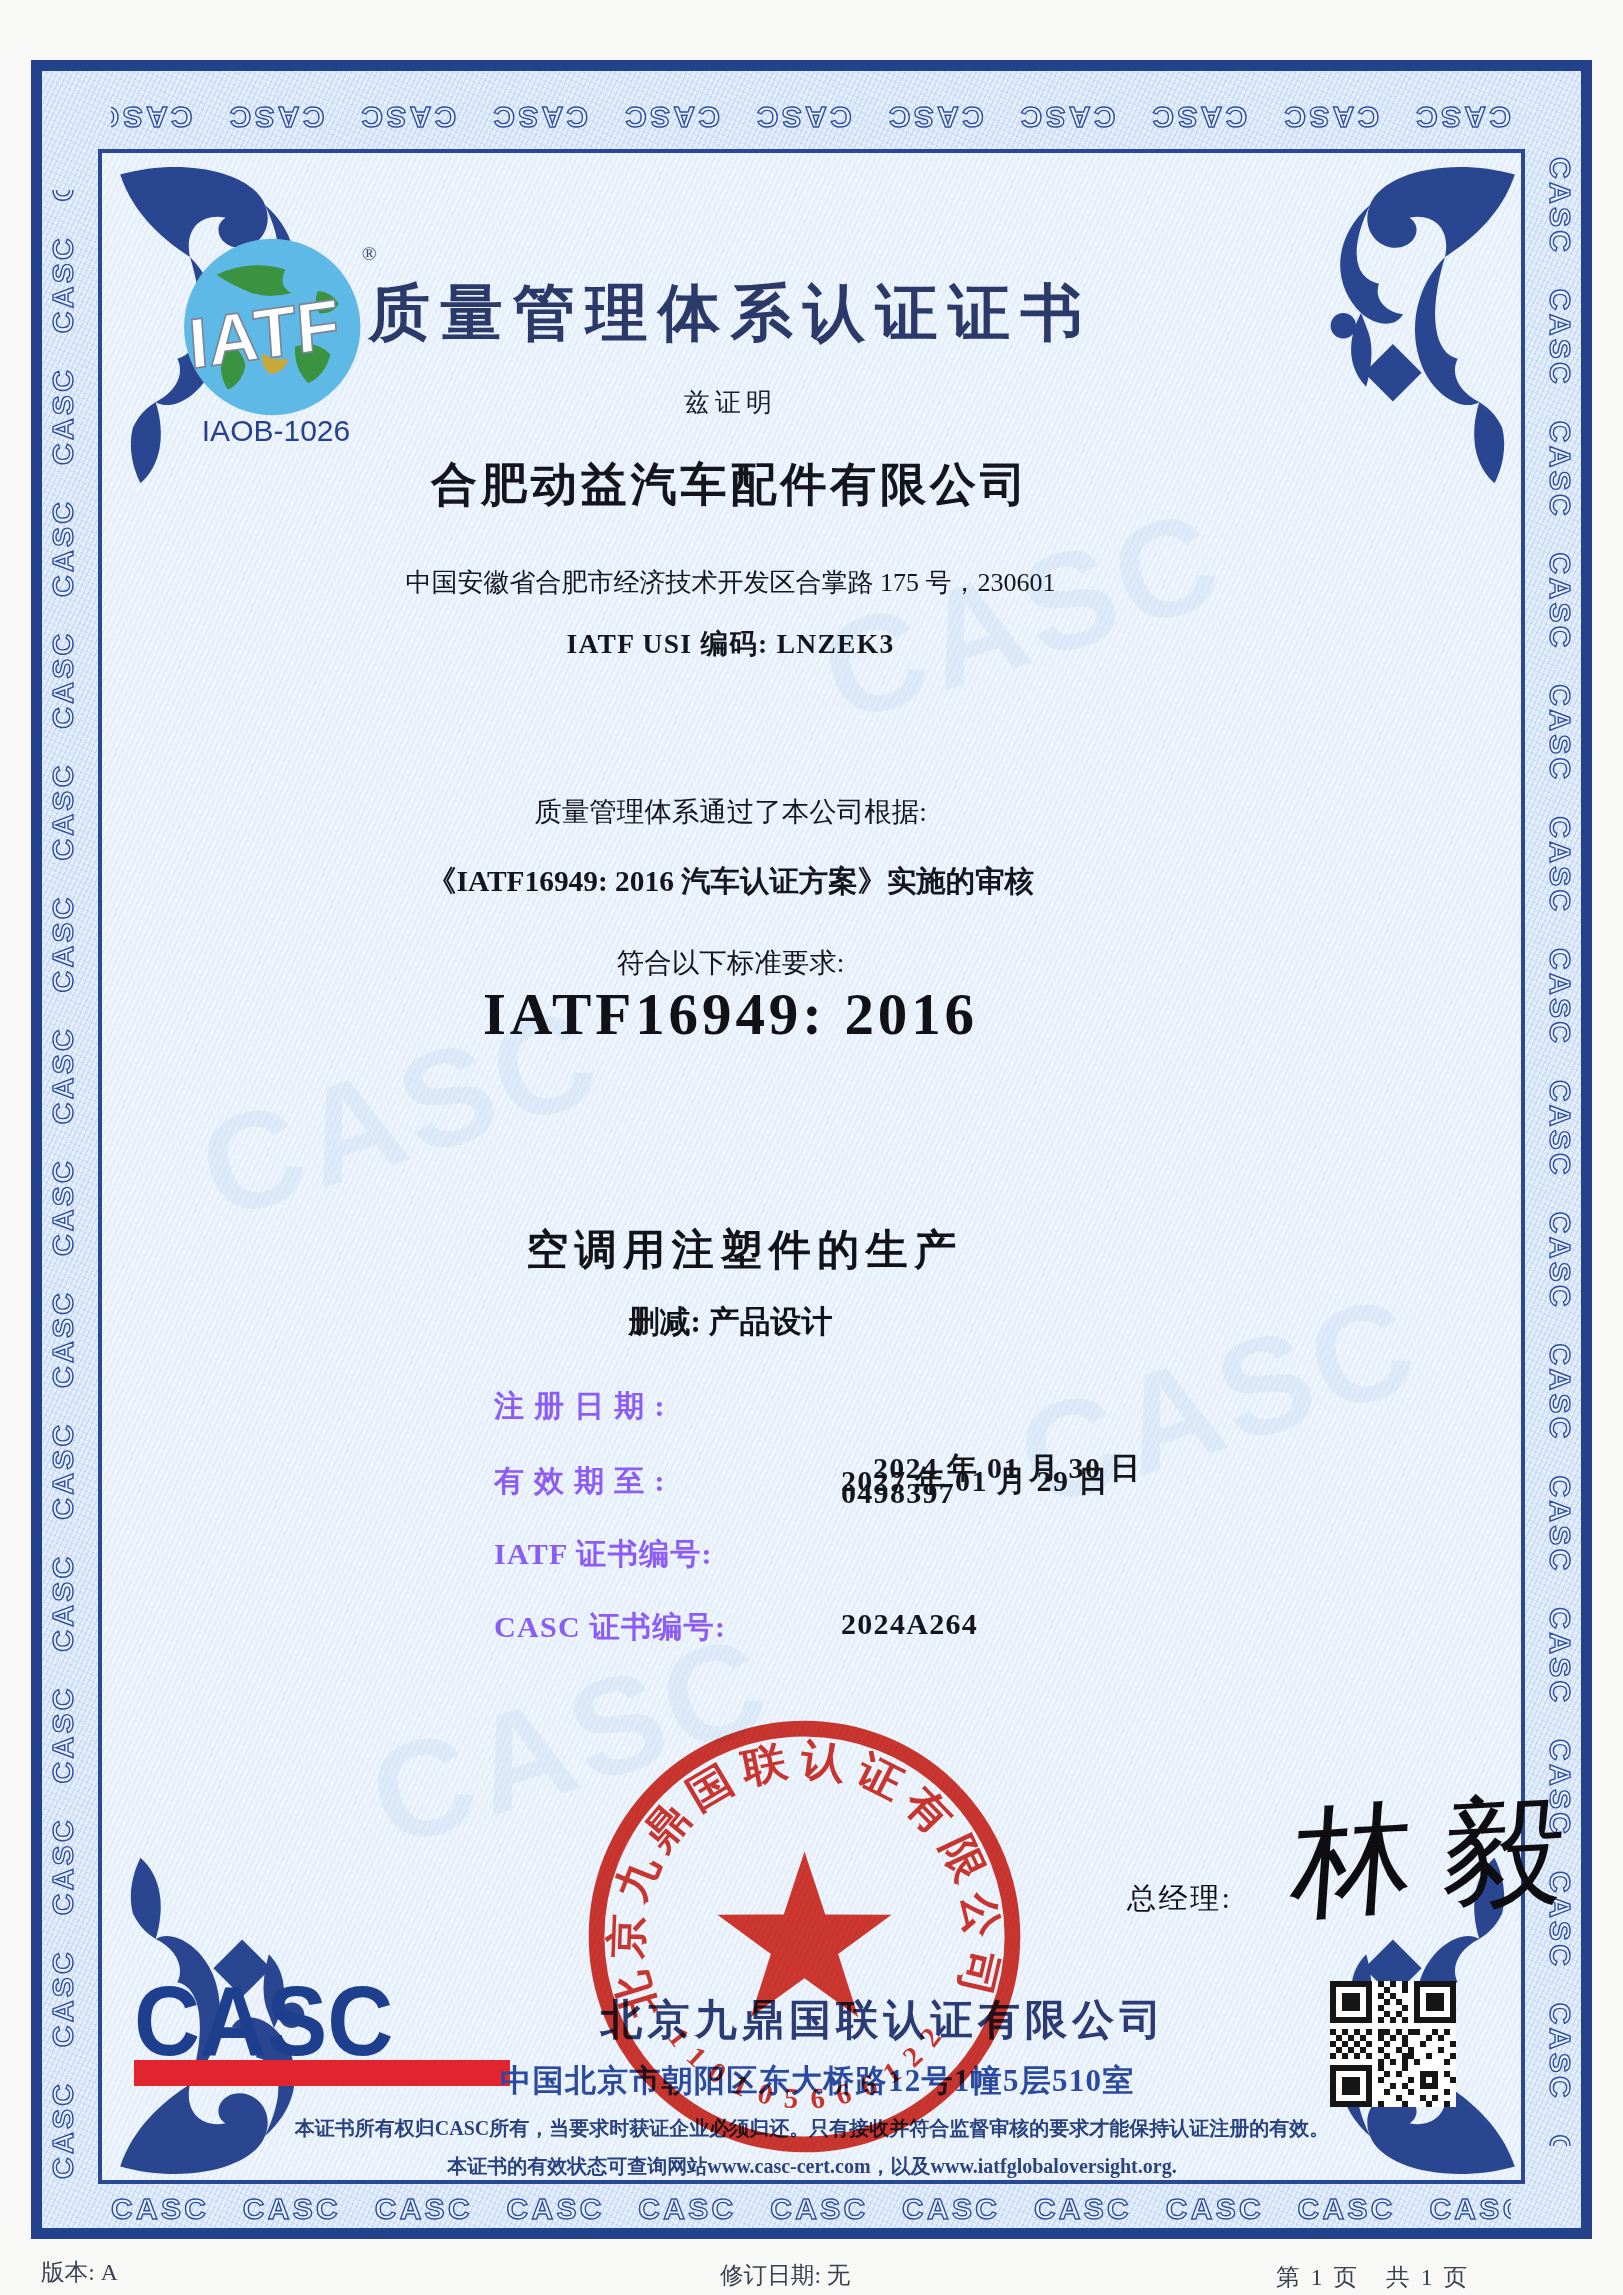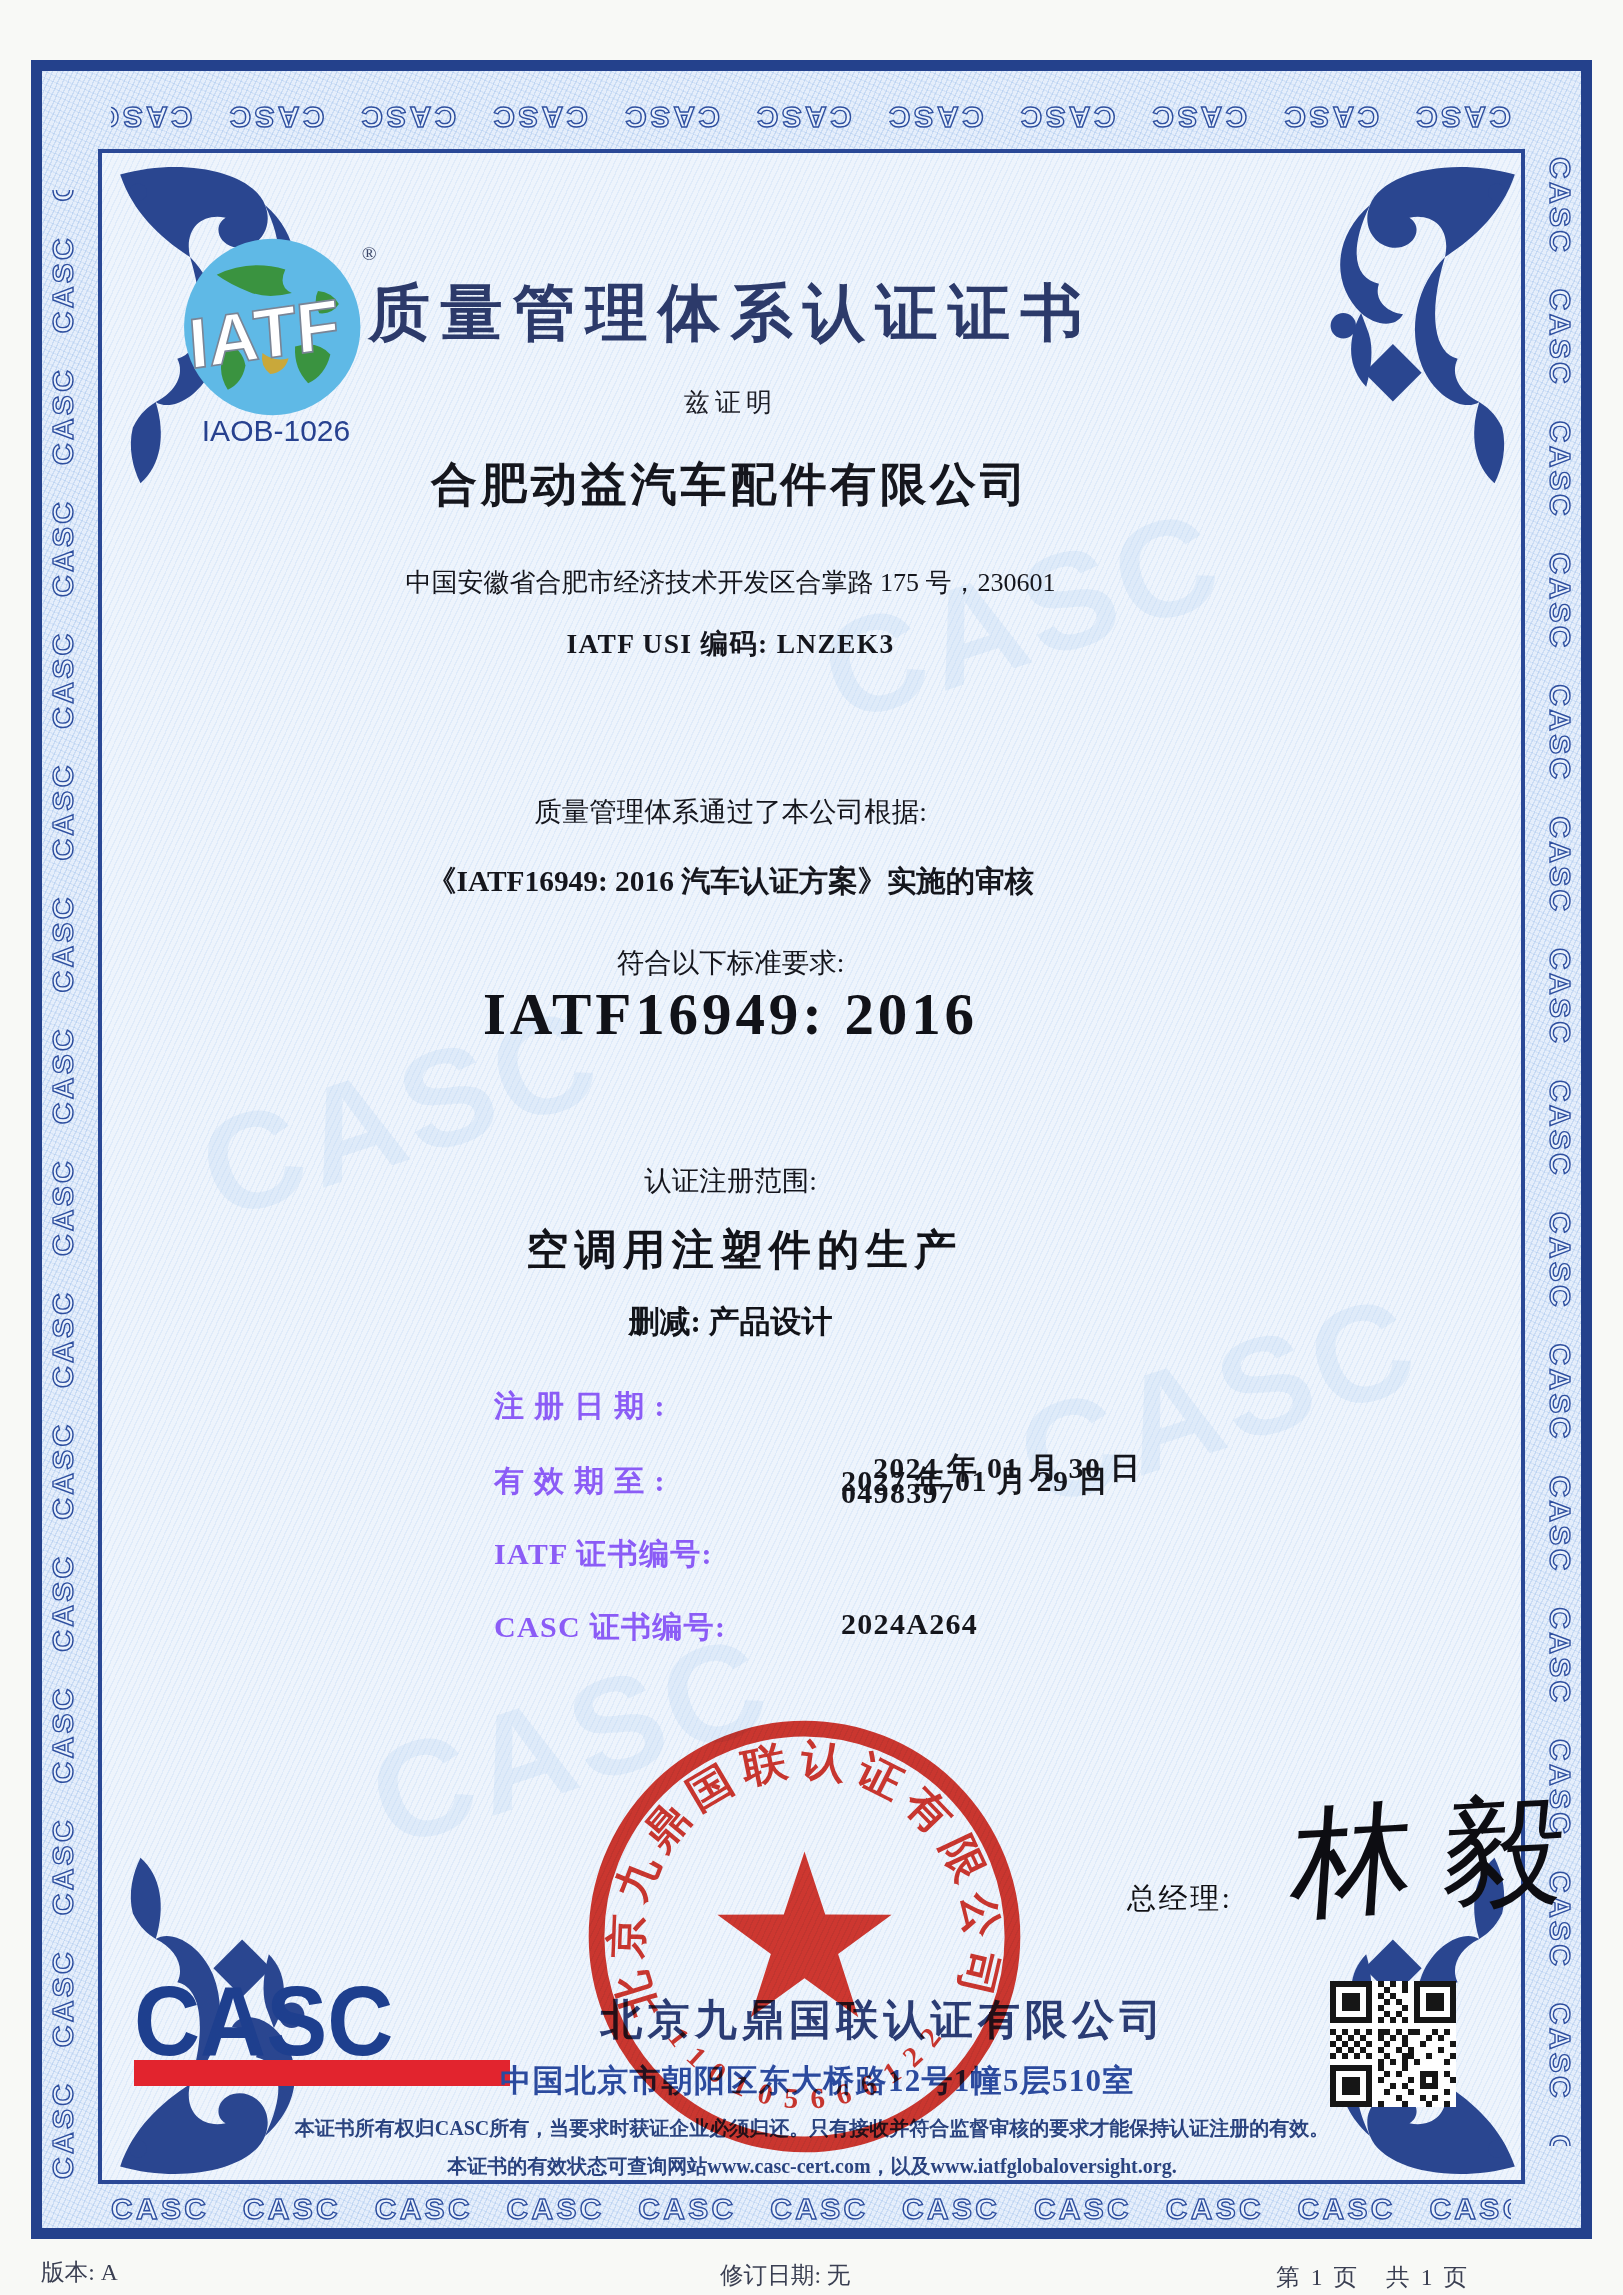--- a/index.html
+++ b/index.html
@@ -200,21 +200,20 @@
 
   <div class="cline t-title">质量管理体系认证证书</div>
   <div class="cline t-certify">兹证明</div>
   <div class="cline t-company">合肥动益汽车配件有限公司</div>
   <div class="cline t-address">中国安徽省合肥市经济技术开发区合掌路 175 号，230601</div>
   <div class="cline t-usi">IATF USI 编码: LNZEK3</div>
   <div class="cline t-line1">质量管理体系通过了本公司根据:</div>
   <div class="cline t-line2">《IATF16949: 2016 汽车认证方案》实施的审核</div>
   <div class="cline t-line3">符合以下标准要求:</div>
   <div class="cline t-standard">IATF16949: 2016</div>
-  <div class="cline t-scopelabel">认证注册范围:</div>
   <div class="cline t-scope">空调用注塑件的生产</div>
   <div class="cline t-exclusion">删减: 产品设计</div>
 
   <div class="f-label" style="top:1386px;">注 册 日 期 :</div>
   <div class="f-value" style="top:1448px;margin-left:32px;">2024 年 01 月 30 日</div>
   <div class="f-label" style="top:1461px;">有 效 期 至 :</div>
   <div class="f-value" style="top:1461px;">2027 年 01 月 29 日</div>
   <div class="f-label" style="top:1534px;">IATF 证书编号:</div>
   <div class="f-value" style="top:1476px;">0498397</div>
   <div class="f-label" style="top:1607px;">CASC 证书编号:</div>

